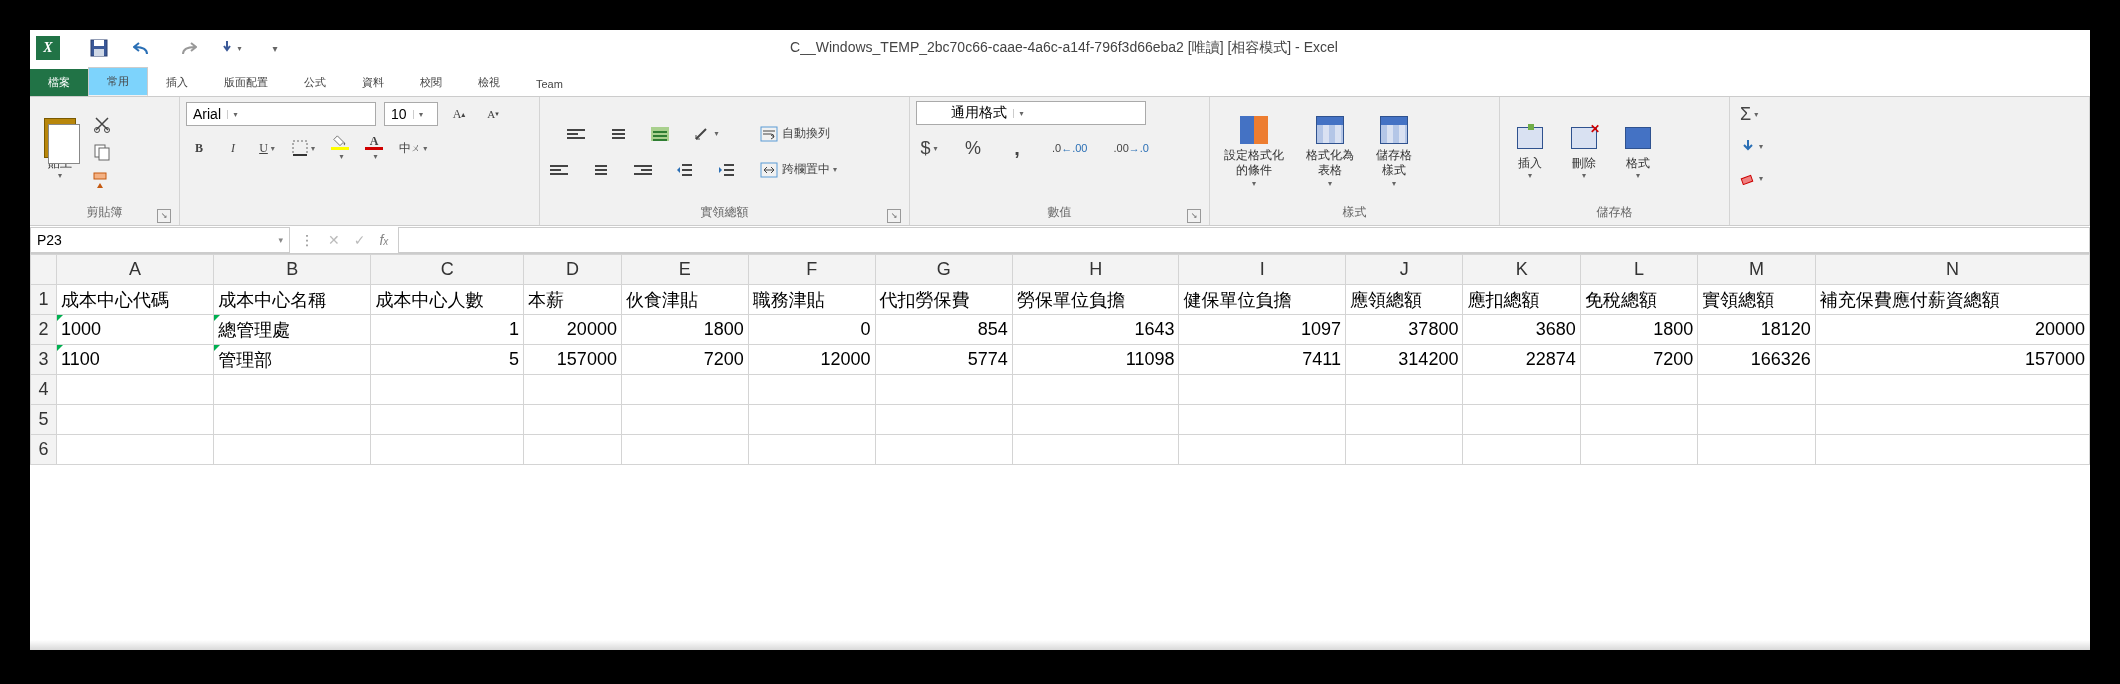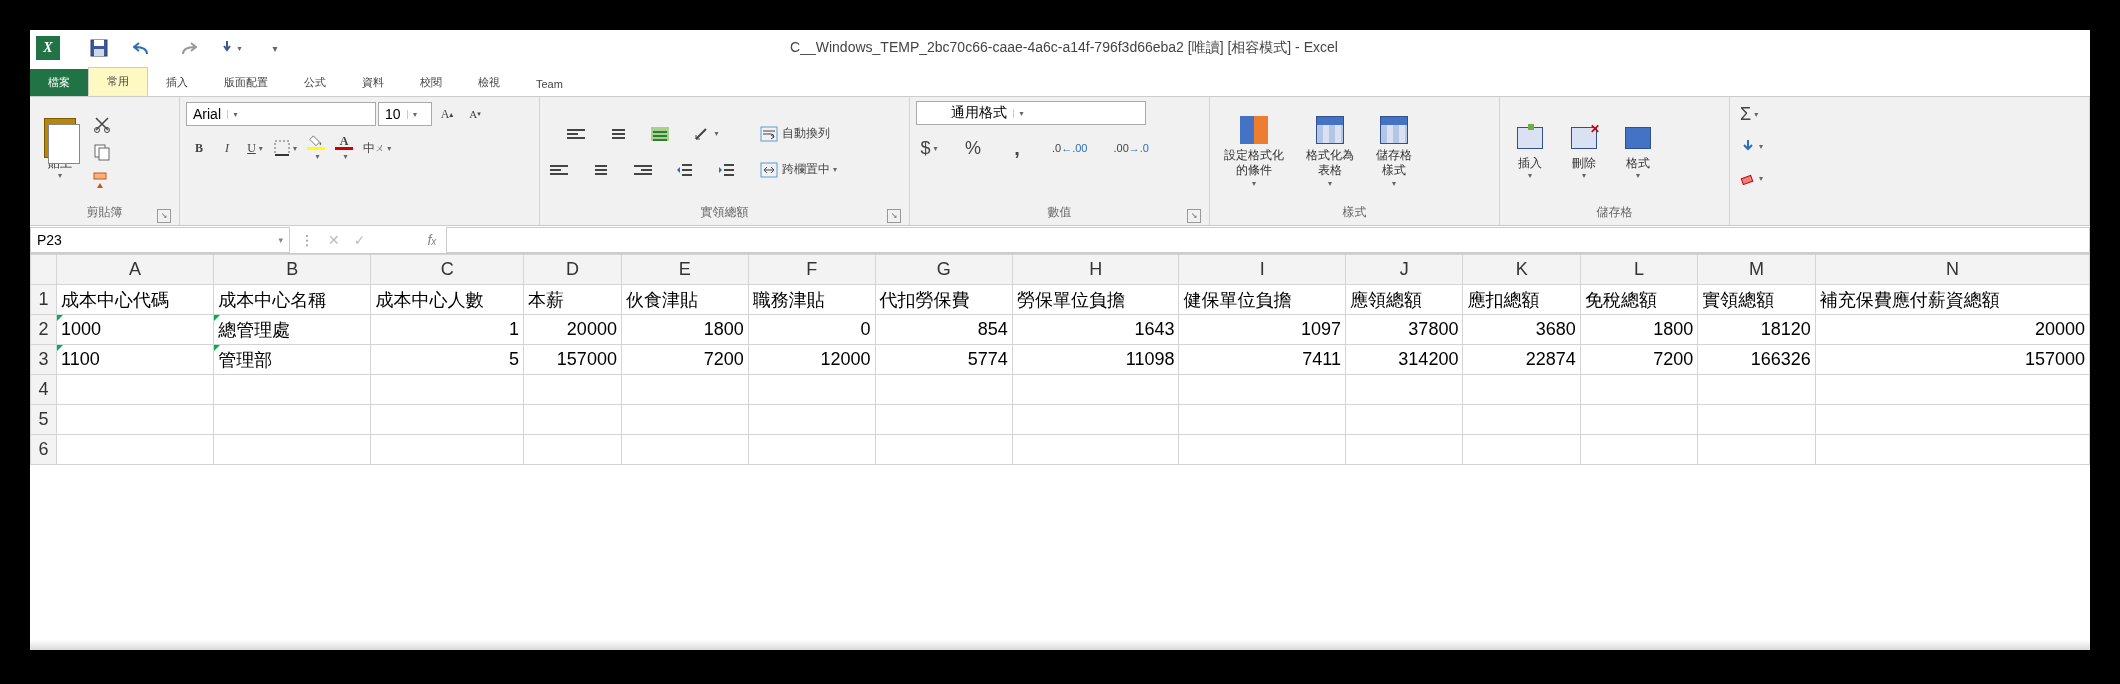--- a/index.html
+++ b/index.html
@@ -74,21 +74,21 @@
     color: #444;
     cursor: pointer;
   }
   .tab.file {
     background: #217346;
     color: #fff;
   }
   .tab.active {
     border: 1px solid #ccc;
     border-bottom: 1px solid #f1f1f1;
-    background: #fef9c3;
+    background: #7dd3fc;
   }
 
   
   .ribbon {
     display: flex;
     background: #f1f1f1;
     border-top: 1px solid #ccc;
     border-bottom: 1px solid #ccc;
     height: 130px;
   }
@@ -120,21 +120,21 @@
     height: 14px;
     border: 1px solid #999;
     font-size: 8px;
     line-height: 12px;
     text-align: center;
     color: #666;
   }
   .dlauncher::after { content:"↘"; }
 
   .col { display:flex; flex-direction:column; gap:2px; align-items:center;}
-  .row { display:flex; align-items:center; gap:2px;}
+  .row { display:flex; align-items:center; gap:8px;}
   .rbtn {
     min-width: 26px; height: 26px;
     display:inline-flex; align-items:center; justify-content:center;
     padding: 0 4px;
     color:#444;
   }
   .dd-arrow::after { content:"▾"; font-size:8px; color:#666; margin-left:3px; }
   .big-btn {
     display:flex; flex-direction:column; align-items:center; justify-content:center;
     padding: 4px 8px; text-align:center; font-size:12px; color:#333;
@@ -565,21 +565,21 @@
 
   <div class="fbar">
     <div class="namebox">
       <span>P23</span>
       <span class="nb-arrow">▾</span>
     </div>
     <div class="fx-btns">
       <span>⋮</span>
       <span style="color:#bbb;">✕</span>
       <span style="color:#bbb;">✓</span>
-      <span style="font-style:italic;margin-left:48px;">f<span style="font-size:10px;">x</span></span>
+      <span style="font-style:italic;">f<span style="font-size:10px;">x</span></span>
     </div>
     <div class="fx-input"></div>
   </div>
 
   <div class="sheet-wrap">
     <table class="grid" id="grid">
         <colgroup>
           <col style="width: 26px;">
           <col style="width: 160px;">
           <col style="width: 160px;">

